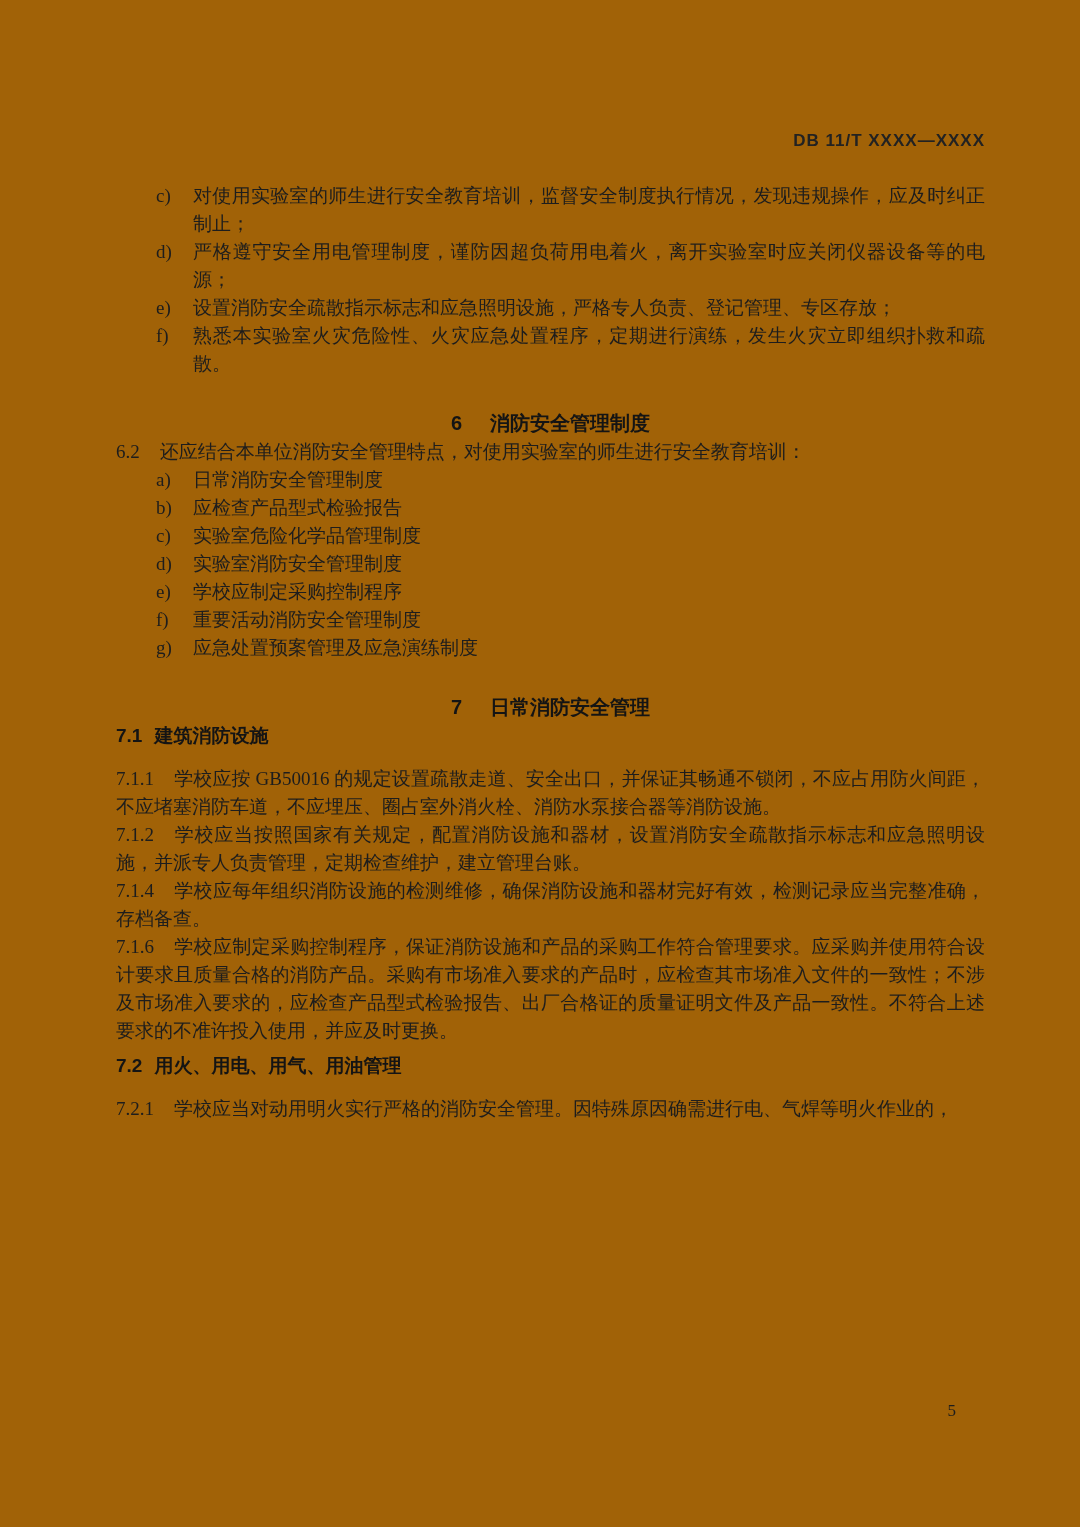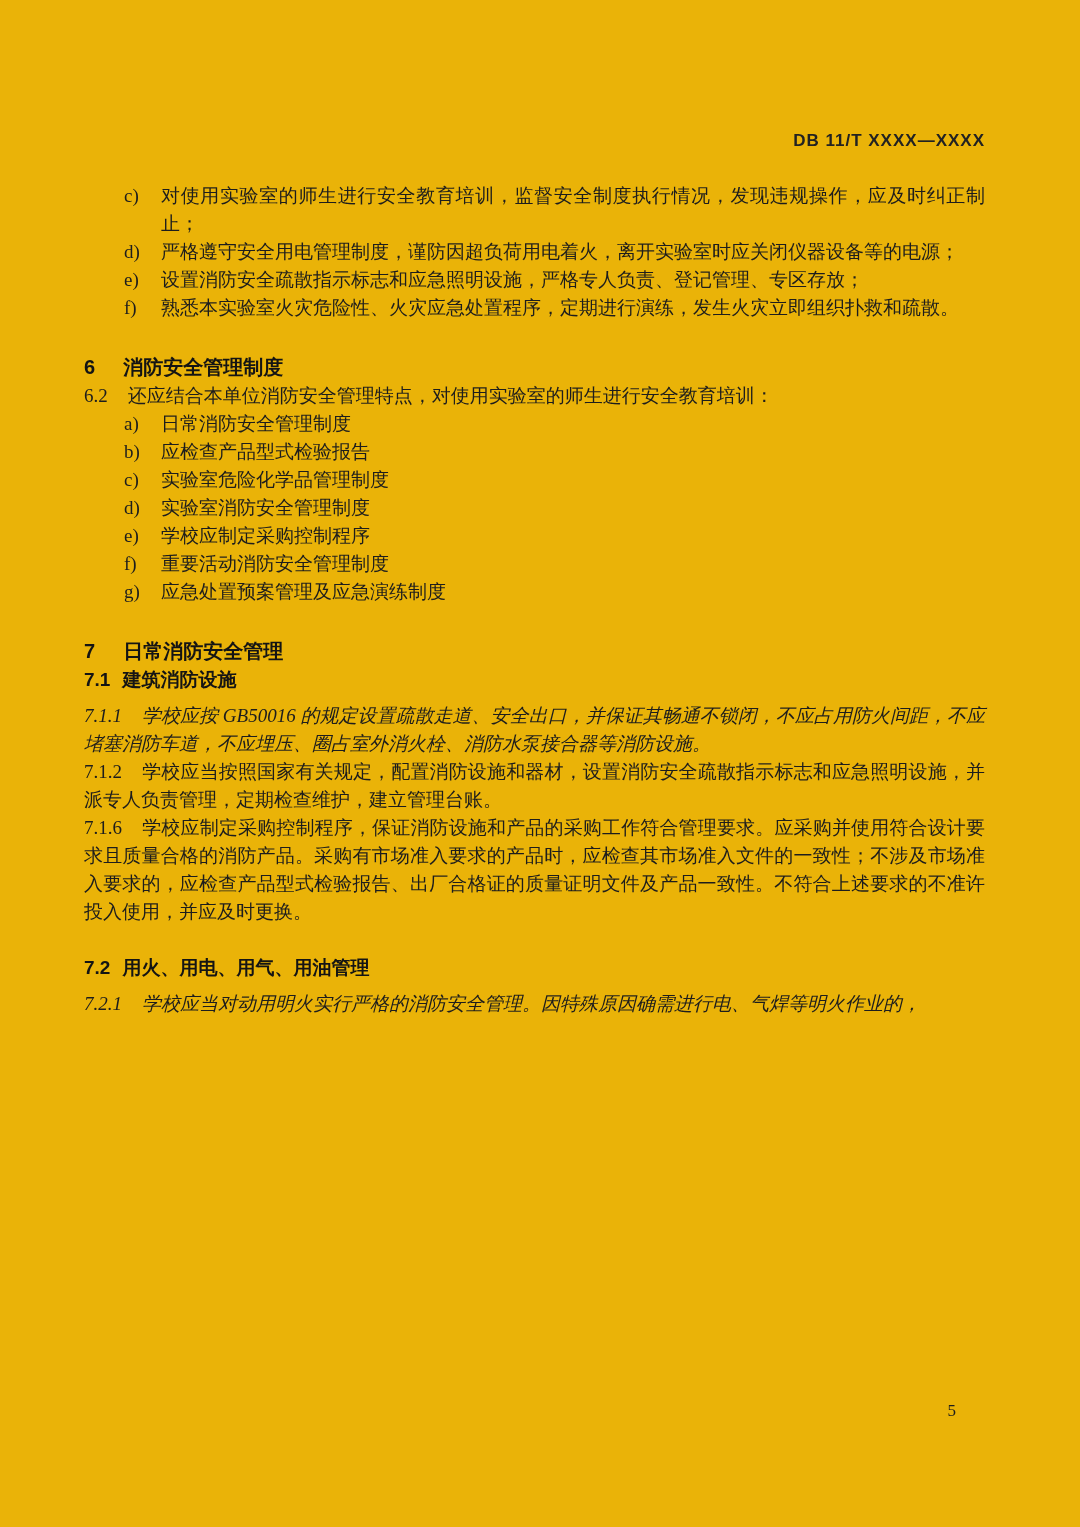--- a/index.html
+++ b/index.html
@@ -1,26 +1,26 @@
 <!DOCTYPE html>
 <html><head>
 <meta charset="utf-8">
 <style>
   * { margin: 0; padding: 0; box-sizing: border-box; }
   html, body { background: #ffffff; }
   .page {
     position: relative;
     width: 1080px;
     height: 1527px;
-    background: #eab308;
+    background: #a16207;
     color: #1d1d1d;
     font-family: "Liberation Serif", serif;
     font-size: 19px;
     line-height: 28px;
-    padding: 130px 95px 0 84px;
+    padding: 130px 95px 0 116px;
     overflow: hidden;
   }
   .doc-header {
     text-align: right;
     font-family: "Liberation Sans", sans-serif;
     font-size: 17px;
     font-weight: 600;
     letter-spacing: 1px;
     line-height: 22px;
     color: #222;
@@ -32,33 +32,34 @@
     text-align: justify;
   }
   .hang-label { position: absolute; left: 40px; }
   .sec-heading {
     margin-top: 30px;
     font-family: "Liberation Sans", sans-serif;
     font-weight: 700;
     font-size: 20px;
     line-height: 30px;
     color: #141414;
+    text-align: center;
   }
   .sec-heading .sec-num { display: inline-block; margin-right: 28px; }
   .subsec-heading {
     font-family: "Liberation Sans", sans-serif;
     font-weight: 700;
     font-size: 19px;
     line-height: 28px;
     color: #141414;
   }
   .subsec-heading .sec-num { display: inline-block; margin-right: 12px; }
   .clause { text-align: justify; }
   .clause-block { margin-top: 30px; }
-  .clause-block-tight { margin-top: 8px; font-style: italic; }
+  .clause-block-tight { margin-top: 15px; }
   .clause-num { display: inline-block; margin-right: 20px; white-space: nowrap; }
   .sub-list { }
   .page-num {
     position: absolute;
     right: 124px;
     top: 1400px;
     font-size: 17px;
     line-height: 22px;
     color: #1d1d1d;
   }
@@ -138,24 +139,27 @@
     <span class="sec-num">7.1</span><span>建筑消防设施</span>
   </h3>
 
   <p class="clause clause-block-tight">
     <span class="clause-num">7.1.1</span><span>学校应按 GB50016 的规定设置疏散走道、安全出口，并保证其畅通不锁闭，不应占用防火间距，不应堵塞消防车道，不应埋压、圈占室外消火栓、消防水泵接合器等消防设施。</span>
   </p>
   <p class="clause">
     <span class="clause-num">7.1.2</span><span>学校应当按照国家有关规定，配置消防设施和器材，设置消防安全疏散指示标志和应急照明设施，并派专人负责管理，定期检查维护，建立管理台账。</span>
   </p>
   <p class="clause">
+    <span class="clause-num">7.1.4</span><span>学校应每年组织消防设施的检测维修，确保消防设施和器材完好有效，检测记录应当完整准确，存档备查。</span>
+  </p>
+  <p class="clause">
     <span class="clause-num">7.1.6</span><span>学校应制定采购控制程序，保证消防设施和产品的采购工作符合管理要求。应采购并使用符合设计要求且质量合格的消防产品。采购有市场准入要求的产品时，应检查其市场准入文件的一致性；不涉及市场准入要求的，应检查产品型式检验报告、出厂合格证的质量证明文件及产品一致性。不符合上述要求的不准许投入使用，并应及时更换。</span>
   </p>
 
-  <h3 class="subsec-heading" style="margin-top:28px">
+  <h3 class="subsec-heading" style="margin-top:7px">
     <span class="sec-num">7.2</span><span>用火、用电、用气、用油管理</span>
   </h3>
 
   <p class="clause clause-block-tight">
     <span class="clause-num">7.2.1</span><span>学校应当对动用明火实行严格的消防安全管理。因特殊原因确需进行电、气焊等明火作业的，</span>
   </p>
 
   <div class="page-num">5</div>
 
 </div>

